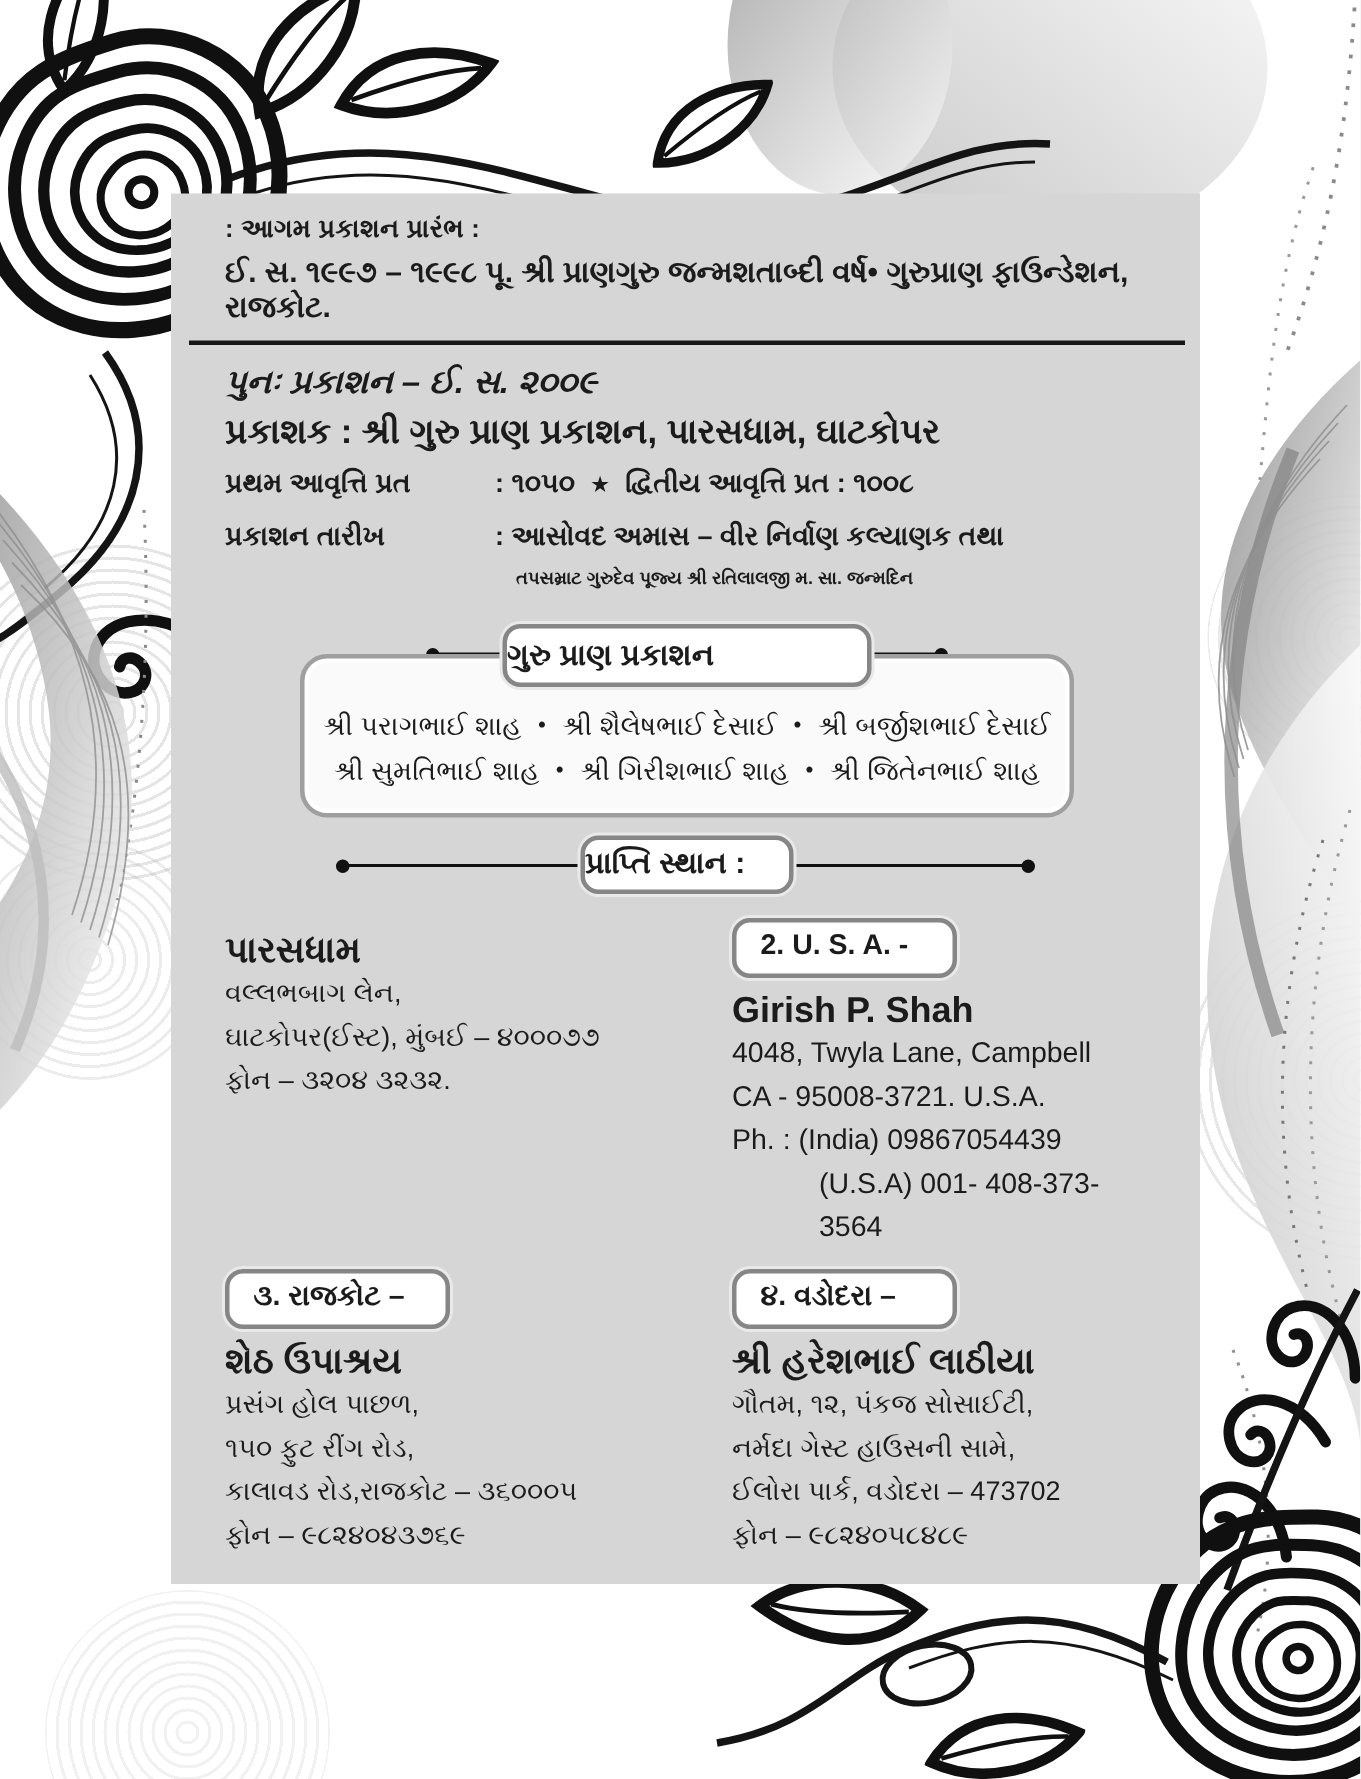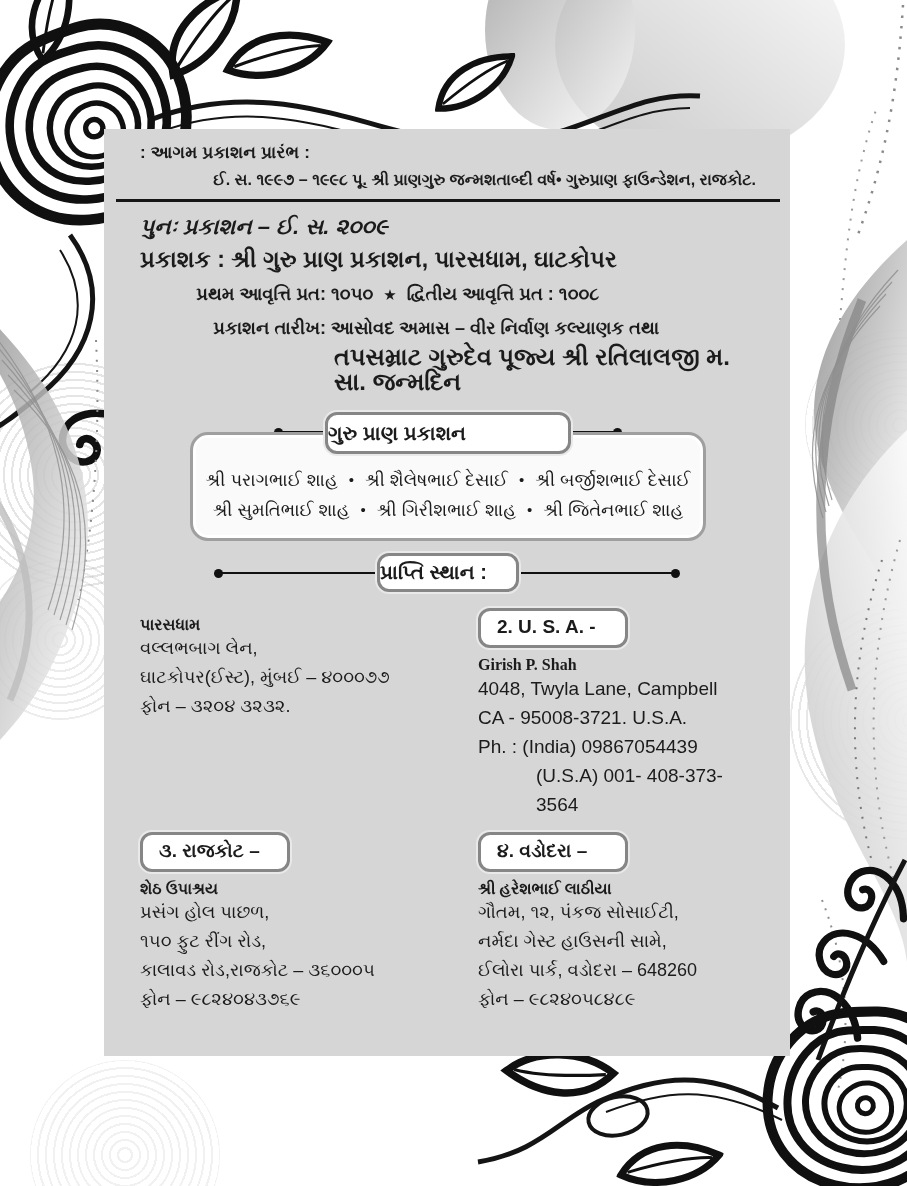--- a/index.html
+++ b/index.html
@@ -6,37 +6,37 @@
   html,body { background:#ffffff; }
   body { font-family:"Liberation Sans","DejaVu Sans",sans-serif; color:#1b1b1b; }
   .page { position:relative; width:907px; height:1186px; background:#ffffff; overflow:hidden; }
 
   
   .decor-svg { position:absolute; left:0; top:0; z-index:0; }
   .ripple { position:absolute; border-radius:50%; z-index:0;
             background:repeating-radial-gradient(circle at 50% 50%, rgba(0,0,0,0) 0 6px, rgba(150,150,150,.45) 6px 8px); }
 
   
-  .panel { position:absolute; left:104px; top:129px; width:686px; height:927px;
+  .panel { position:absolute; left:114px; top:129px; width:686px; height:927px;
            background:#d6d6d6; z-index:2; padding:14px 34px 0 36px; overflow:hidden; }
 
   .hdr-line1 { font-size:17px; font-weight:700; letter-spacing:.2px; }
-  .hdr-line2 { margin-top:8px; font-size:16px;text-align:right; }
+  .hdr-line2 { margin-top:8px; font-size:20px; }
   .hdr-era   { font-weight:700; }
   .hdr-bold  { font-weight:800; }
   .hdr-rule  { margin:10px -24px 0 -24px; height:3px; background:#161616; }
 
   .repub     { margin-top:12px; font-size:22px; font-weight:700;font-style:italic; }
   .publisher { margin-top:6px; font-size:23px; font-weight:800; }
 
   .info-row  { display:flex; margin-top:9px; font-size:18px; font-weight:700; line-height:25px; }
   .info-row:first-of-type { margin-top:13px; }
-  .info-label{ width:180px; flex:0 0 auto;text-align:right; }
+  .info-label{ width:180px; flex:0 0 auto; }
   .info-val  { flex:1; }
-  .info-cont { padding-left:194px; font-size:24px; font-weight:700; line-height:25px; margin-top:3px; }
+  .info-cont { padding-left:194px; font-size:12px; font-weight:700; line-height:25px; margin-top:3px; }
   .star      { display:inline-block; margin:0 10px; font-size:15px; }
 
   
   .trust { position:relative; width:516px; margin:18px auto 0; padding-top:20px; }
   .sep-line { position:absolute; height:2px; background:#111; }
   .sep-line::before, .sep-line::after { content:""; position:absolute; top:-3px; width:9px; height:9px;
       border-radius:50%; background:#111; }
   .sep-line::before { left:-2px; } .sep-line::after { right:-2px; }
   .trust-line { top:19px; left:86px; right:86px; z-index:0; }
   .tab { background:#fff; border:3px solid #868686; border-radius:12px; text-align:left;
@@ -57,21 +57,21 @@
   .www-box { margin:11px auto 0; width:462px; height:36px; background:#fff;
              border:3.5px solid #8d8d8d; border-radius:17px; box-shadow:0 0 0 2px #e9e9e9;
              display:flex; align-items:center; justify-content:center;
              font-size:20px; font-weight:800; letter-spacing:.4px; }
 
   
   .locations { margin-top:15px; display:grid; grid-template-columns:330px 1fr;
                column-gap:8px; row-gap:13px; }
   .loc-tab { display:inline-block; min-width:150px; padding:3px 16px 5px;
              font-size:19px; line-height:26px; }
-  .loc-name { margin-top:8px; font-size:16px; font-weight:800;font-family:Liberation Serif, serif; }
+  .loc-name { margin-top:8px; font-size:24px; font-weight:800; }
   .loc-line { font-size:18px; font-weight:400; line-height:29px; }
   .loc-en .loc-tab { font-weight:600; }
   .loc-en .loc-name { font-weight:700; }
   .loc-en .loc-line { font-weight:400; font-size:19px; }
   .loc-en .indent { padding-left:58px; }
 </style>
 </head>
 <body>
 
 <div class="page">
@@ -250,19 +250,19 @@
         <div class="loc-line">૧૫૦ ફુટ રીંગ રોડ,</div>
         <div class="loc-line">કાલાવડ રોડ,રાજકોટ – ૩૬૦૦૦૫</div>
         <div class="loc-line">ફોન – ૯૮૨૪૦૪૩૭૬૯</div>
       </div>
 
       <div class="loc">
         <span class="tab loc-tab">૪. વડોદરા –</span>
         <div class="loc-name">શ્રી હરેશભાઈ લાઠીયા</div>
         <div class="loc-line">ગૌતમ, ૧૨, પંકજ સોસાઈટી,</div>
         <div class="loc-line">નર્મદા ગેસ્ટ હાઉસની સામે,</div>
-        <div class="loc-line">ઈલોરા પાર્ક, વડોદરા – 648260</div>
+        <div class="loc-line">ઈલોરા પાર્ક, વડોદરા – 473702</div>
         <div class="loc-line">ફોન – ૯૮૨૪૦૫૮૪૮૯</div>
       </div>
     </div>
 
   </div>
 </div>
 
 </body></html>

